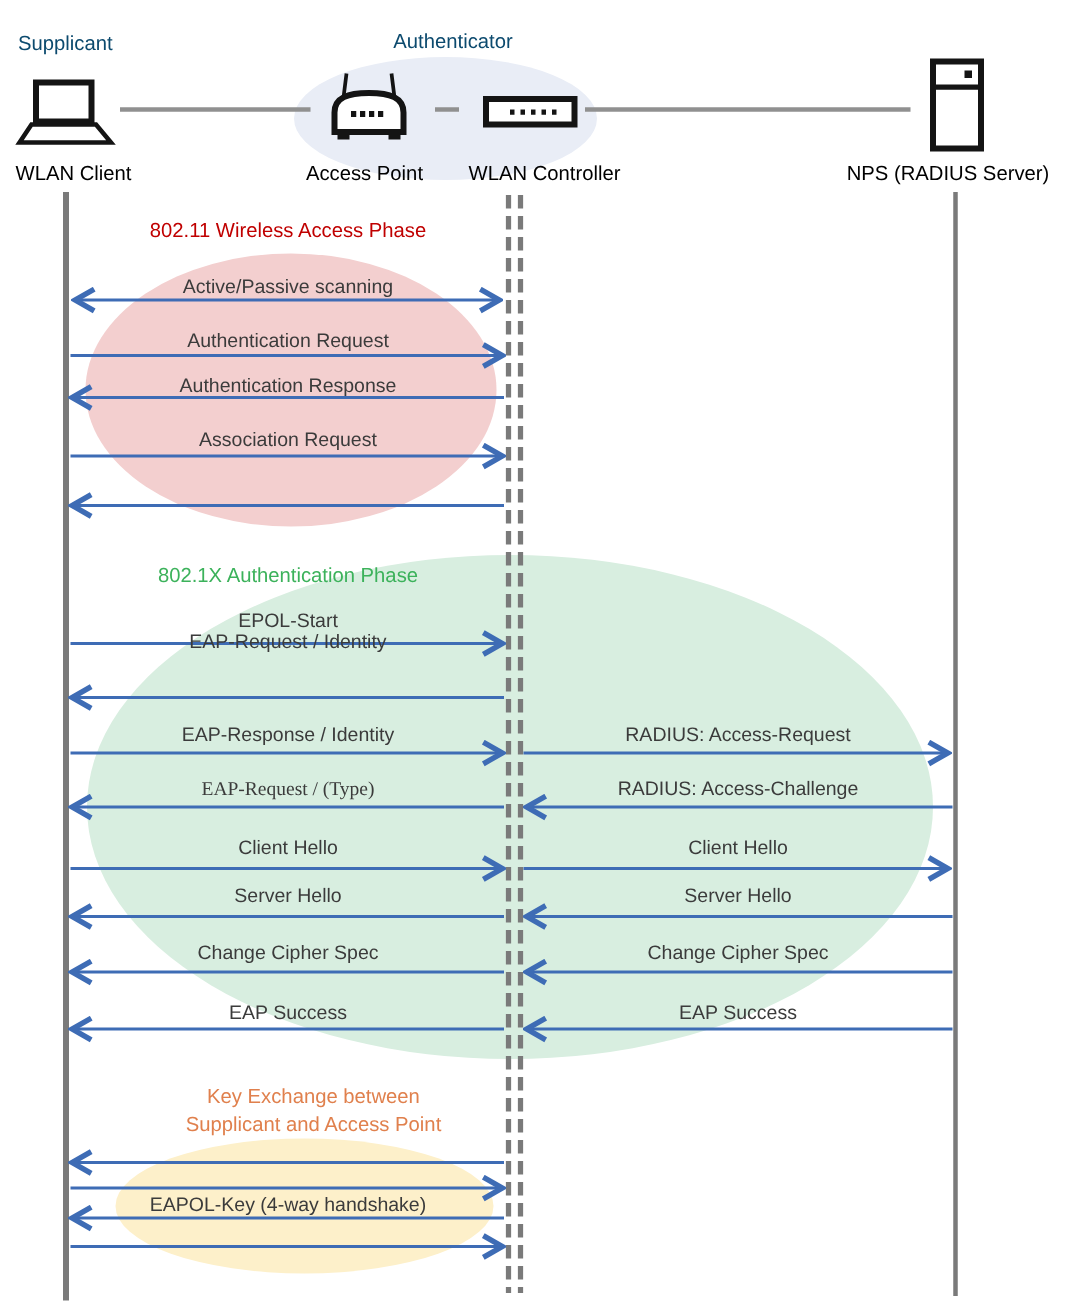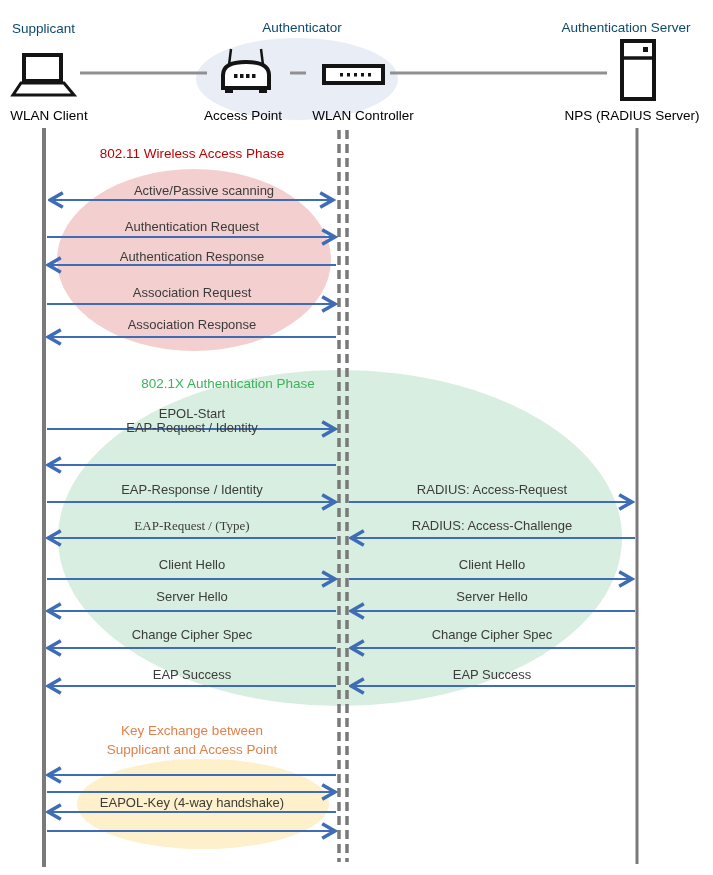--- a/index.html
+++ b/index.html
@@ -10,22 +10,22 @@
   .lbl {
     position:absolute; font-size:13px; line-height:16px; color:#3b3b3b;
     text-align:center; white-space:nowrap;
   }
   .zoneL { left:46px;  width:292px; }
   .zoneR { left:348px; width:288px; }
   .actor-lbl  { font-size:13.5px; color:#0c4a6e; }
   .device-lbl { font-size:13.5px; color:#000000; }
   .phase-title { font-size:13.5px; }
   .phase1-title { color:#c00000;text-align:center; }
-  .phase2-title { color:#3cb25b;margin-left:36px; }
-  .phase3-title { color:#e0804d; line-height:19px; white-space:normal; }
+  .phase2-title { color:#3cb25b; }
+  .phase3-title { color:#e0804d; line-height:19px; white-space:normal;padding-left:17px; }
   svg.layer { position:absolute; left:0; top:0; }
 </style>
 </head>
 <body>
 
 <div class="canvas">
 
   <svg class="layer" width="713" height="875" viewBox="0 0 713 875">
     <defs>
       <marker id="ah" viewBox="0 0 10 10" refX="7.5" refY="5" markerWidth="9" markerHeight="9" orient="auto-start-reverse">
@@ -114,33 +114,31 @@
       <line x1="635" y1="538" x2="353" y2="538" marker-end="url(#ah)"></line>
       <line x1="349" y1="579" x2="630" y2="579" marker-end="url(#ah)"></line>
       <line x1="635" y1="611" x2="353" y2="611" marker-end="url(#ah)"></line>
       <line x1="635" y1="648" x2="353" y2="648" marker-end="url(#ah)"></line>
       <line x1="635" y1="686" x2="353" y2="686" marker-end="url(#ah)"></line>
     </g>
   </svg>
 
   <div class="lbl actor-lbl" style="left:12px;  top:21px; text-align:left;">Supplicant</div>
   <div class="lbl actor-lbl" style="left:232px; top:20px; width:140px;">Authenticator</div>
-  <div class="lbl actor-lbl" style="left:540px; top:20px; width:172px;">Authentication Server</div>
 
   <div class="lbl device-lbl" style="left:4px;   top:108px; width:90px;">WLAN Client</div>
   <div class="lbl device-lbl" style="left:193px; top:108px; width:100px;">Access Point</div>
   <div class="lbl device-lbl" style="left:307px; top:108px; width:112px;">WLAN Controller</div>
   <div class="lbl device-lbl" style="left:552px; top:108px; width:160px;">NPS (RADIUS Server)</div>
 
   <div class="lbl zoneL phase-title phase1-title" style="top:146px;">802.11 Wireless Access Phase</div>
-  <div class="lbl zoneL" style="top:183px;margin-left:12px;">Active/Passive scanning</div>
+  <div class="lbl zoneL" style="top:183px;">Active/Passive scanning</div>
   <div class="lbl zoneL" style="top:219px;">Authentication Request</div>
   <div class="lbl zoneL" style="top:249px;">Authentication Response</div>
   <div class="lbl zoneL" style="top:285px;">Association Request</div>
-  <div class="lbl zoneL" style="top:317px;">Association Response</div>
 
   <div class="lbl zoneL phase-title phase2-title" style="top:376px;">802.1X Authentication Phase</div>
   <div class="lbl zoneL" style="top:406px;">EPOL-Start</div>
   <div class="lbl zoneL" style="top:420px;">EAP-Request / Identity</div>
   <div class="lbl zoneL" style="top:482px;">EAP-Response / Identity</div>
   <div class="lbl zoneL" style="top:518px;font-family:Liberation Serif, serif;">EAP-Request / (Type)</div>
   <div class="lbl zoneL" style="top:557px;">Client Hello</div>
   <div class="lbl zoneL" style="top:589px;">Server Hello</div>
   <div class="lbl zoneL" style="top:627px;">Change Cipher Spec</div>
   <div class="lbl zoneL" style="top:667px;">EAP Success</div>

